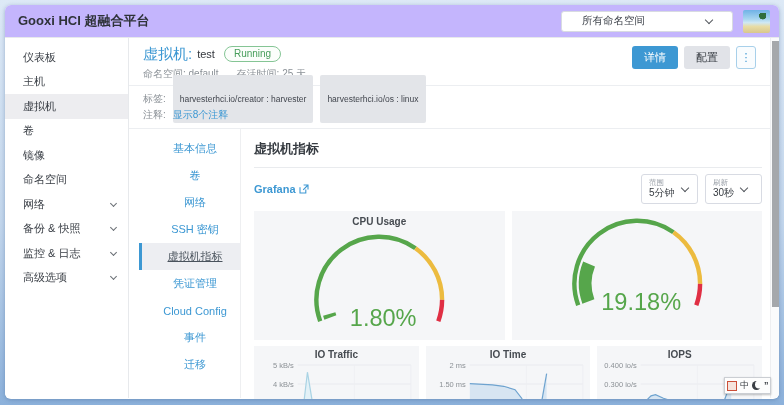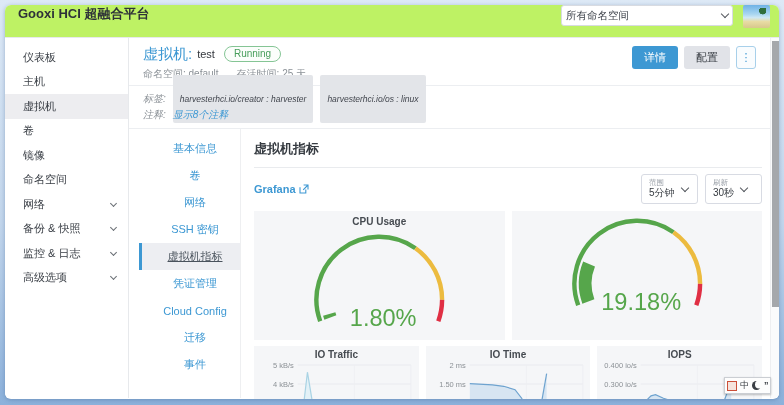--- a/index.html
+++ b/index.html
@@ -5,26 +5,26 @@
   * { box-sizing: border-box; margin: 0; padding: 0; }
   html,body { width:784px; height:405px; overflow:hidden;
     font-family:"Liberation Sans","DejaVu Sans",sans-serif; }
   .frame { position:absolute; inset:0;
     background:linear-gradient(180deg,#dde9f6 0%,#c2d6ec 55%,#8cb1db 100%); }
   .window { position:absolute; left:5px; top:5px; right:5px; bottom:6px;
     background:#fff; border-radius:6px; overflow:hidden;
     box-shadow:0 1px 4px rgba(60,95,140,.4); }
 
   
-  .app-header { height:33px; display:flex; 
-    padding:0 9px 0 13px; border-bottom:1px solid #e7e9ec; background:#bef264; }
+  .app-header { height:33px; display:flex; align-items:center;
+    padding:0 9px 0 13px; border-bottom:1px solid #e7e9ec; background:#c4b5fd; }
   .app-title { font-size:13px; font-weight:bold; color:#2e3238; }
   .spacer { flex:1; }
   .ns-select { width:172px; height:21px; border:1px solid #d8dbe1; border-radius:3px;
-    display:flex; align-items:center; padding:0 4px; font-size:10.5px; color:#3a3f47;
+    display:flex; align-items:center; padding:0 20px; font-size:10.5px; color:#3a3f47;
     margin-right:10px; cursor:pointer; background:#fff; }
   .ns-select .grow { flex:1; }
   .chev { width:6px; height:6px; border-right:1.4px solid #55595f;
     border-bottom:1.4px solid #55595f; transform:rotate(45deg); margin-top:-3px; }
   .chev-sm { width:5px; height:5px; border-right:1.2px solid #6b7076;
     border-bottom:1.2px solid #6b7076; transform:rotate(45deg); margin-top:-2px; }
   .avatar { width:27px; height:23px; border-radius:2px; position:relative; overflow:hidden;
     background:linear-gradient(180deg,#6fb2e6 0%,#a9d6f0 40%,#cfe8f4 55%,#e8dca4 72%,#d8c78c 100%);
     cursor:pointer; }
   .avatar::after { content:""; position:absolute; right:4px; top:3px; width:8px; height:9px;
@@ -58,21 +58,21 @@
   .btn-primary { background:#3d98d3; color:#fff; }
   .btn-secondary { background:#e1e3e8; color:#3c4047; }
   .btn-more { border:1px solid #a8d0ea; color:#3d98d3; background:#f9fcfe; border-radius:3px;
     width:20px; height:23px; display:flex; align-items:center; justify-content:center;
     font-size:11px; cursor:pointer; }
 
   .divider { border-top:1px solid #eceef1; }
 
   
   .meta { padding:4px 14px 5px; }
-  .meta-row { display:flex; align-items:center; gap:7px; height:15px; margin:1px 0;font-style:italic; }
+  .meta-row { display:flex; align-items:center; gap:7px; height:15px; margin:1px 0; }
   .meta-label { font-size:10px; color:#8b9197; }
   .tag { background:#e3e5e9; color:#42464e; font-size:8.5px; padding:19px 7px; border-radius:2px; white-space:nowrap; }
   .link { color:#3d98d3; font-size:10px; cursor:pointer; text-decoration:none; }
 
   
   .detail { display:flex; flex:1; min-height:0; }
   .detail-nav { width:112px; flex-shrink:0; border-right:1px solid #eeeff1; padding:6px 0 0 10px; }
   .dnav-item { height:27px; display:flex; align-items:center; padding-left:8px;
     font-size:11px; color:#3d98d3; cursor:pointer; border-left:3px solid transparent;justify-content:center; }
   .dnav-item.selected { background:#edeef2; border-left-color:#3d98d3;
@@ -222,24 +222,24 @@
               <div class="dnav-item selected">
                   <span>虚拟机指标</span>
                 </div>
               <div class="dnav-item">
                   <span>凭证管理</span>
                 </div>
               <div class="dnav-item">
                   <span>Cloud Config</span>
                 </div>
               <div class="dnav-item">
+                  <span>事件</span>
+                </div>
+              <div class="dnav-item">
                   <span>迁移</span>
-                </div>
-              <div class="dnav-item">
-                  <span>事件</span>
                 </div>
             </div>
 
             <div class="metrics">
               <div class="metrics-title">虚拟机指标</div>
 
               <div class="controls">
                 <span class="grafana">
                   <span>Grafana</span>
                   <svg width="10" height="10" viewBox="0 0 10 10">

